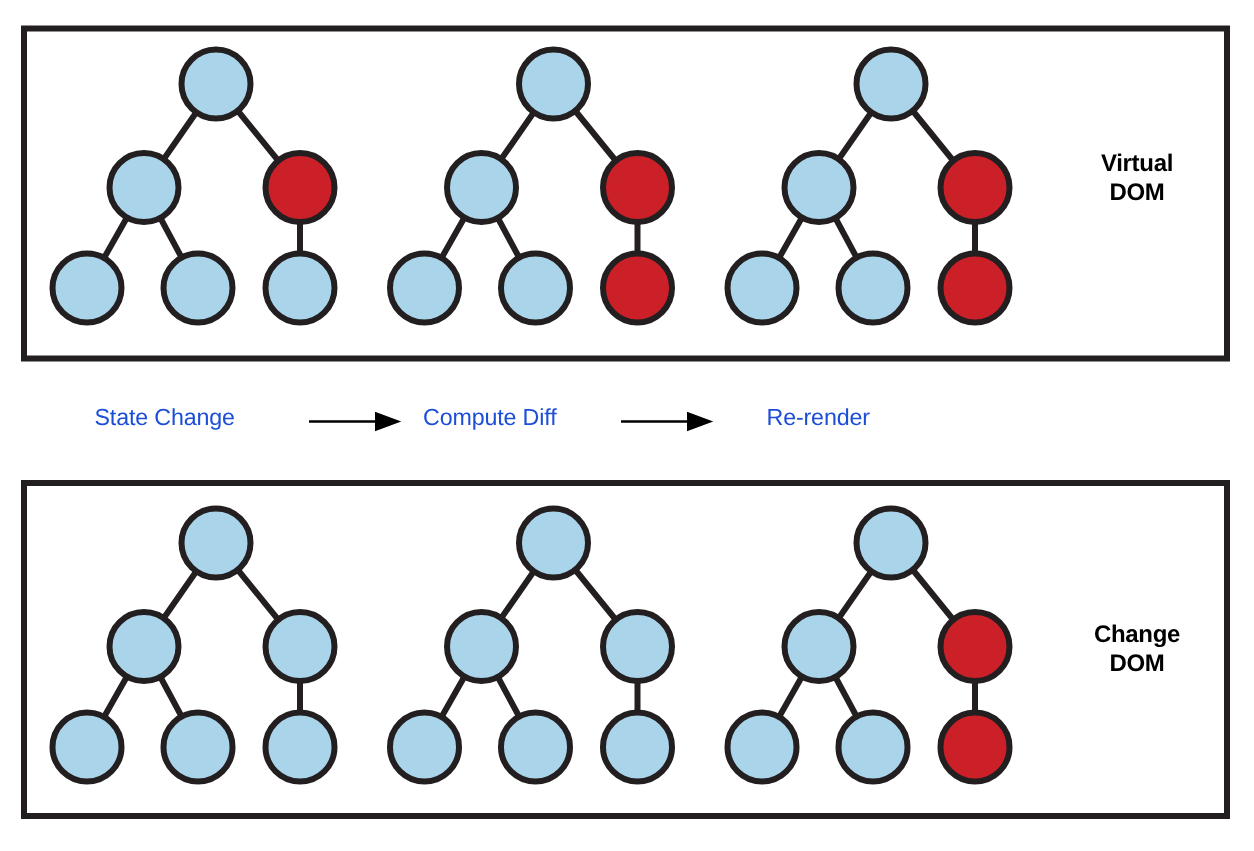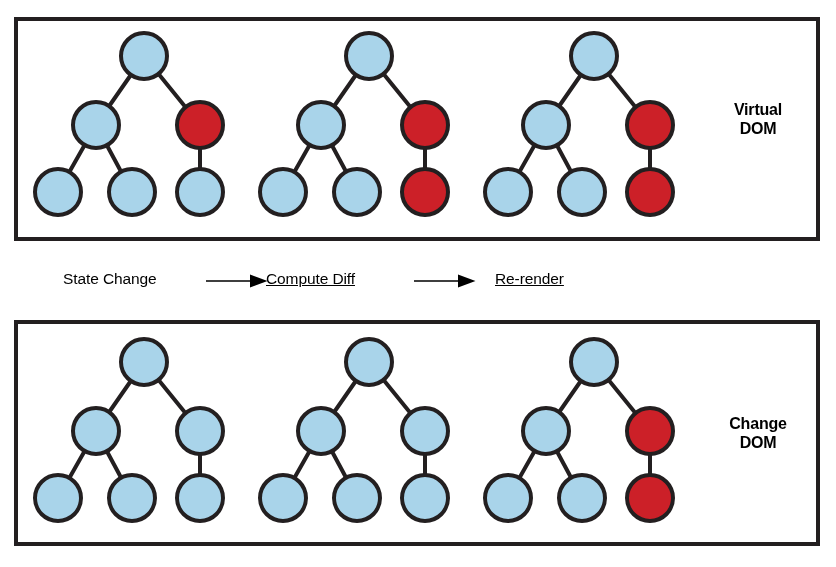--- a/index.html
+++ b/index.html
@@ -69,28 +69,28 @@
     position: absolute;
     left: 14px;
     top: 255px;
     width: 806px;
     height: 52px;
   }
   .flow-label {
     position: absolute;
     font-family: "Liberation Sans", sans-serif;
     font-size: 15.5px;
-    color: #000000;
+    color: #1d4ed8;
     white-space: nowrap;
     top: 15px;
     letter-spacing: -0.1px;
   }
   #flow-label-0 { left: 49px; }
-  #flow-label-1 { left: 252px; text-decoration: underline; }
-  #flow-label-2 { left: 481px; text-decoration: underline; }
+  #flow-label-1 { left: 268px; }
+  #flow-label-2 { left: 497px; }
 
   .flow-arrow {
     position: absolute;
     top: 19px;
     width: 62px;
     height: 14px;
   }
   #flow-arrow-0 { left: 192px; }
   #flow-arrow-1 { left: 400px; }
 </style>

